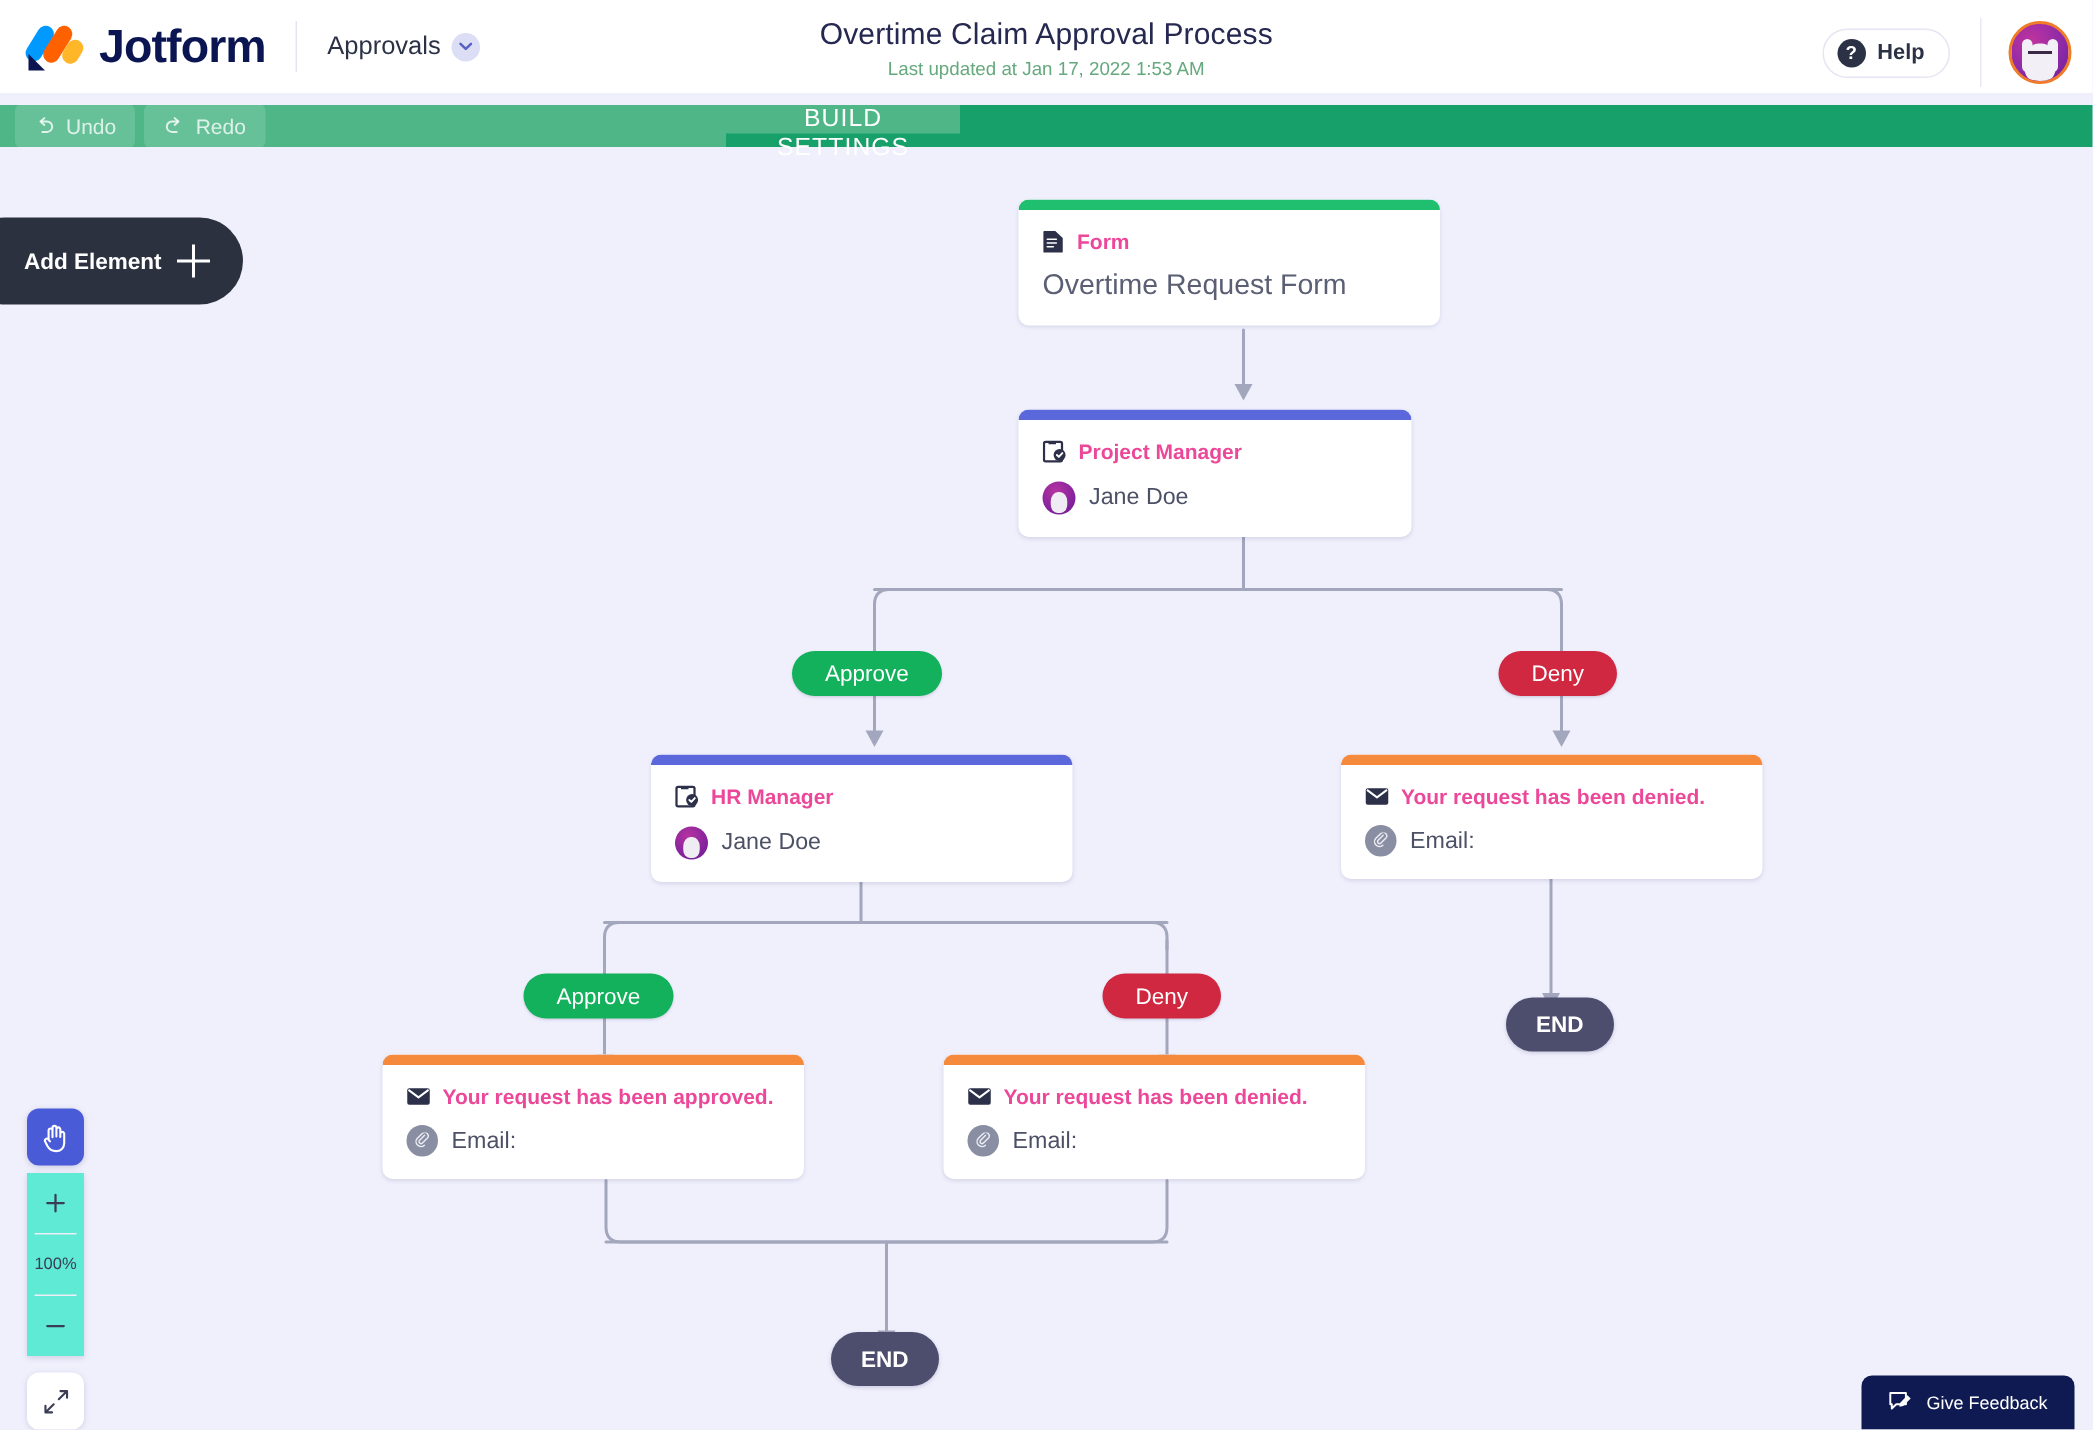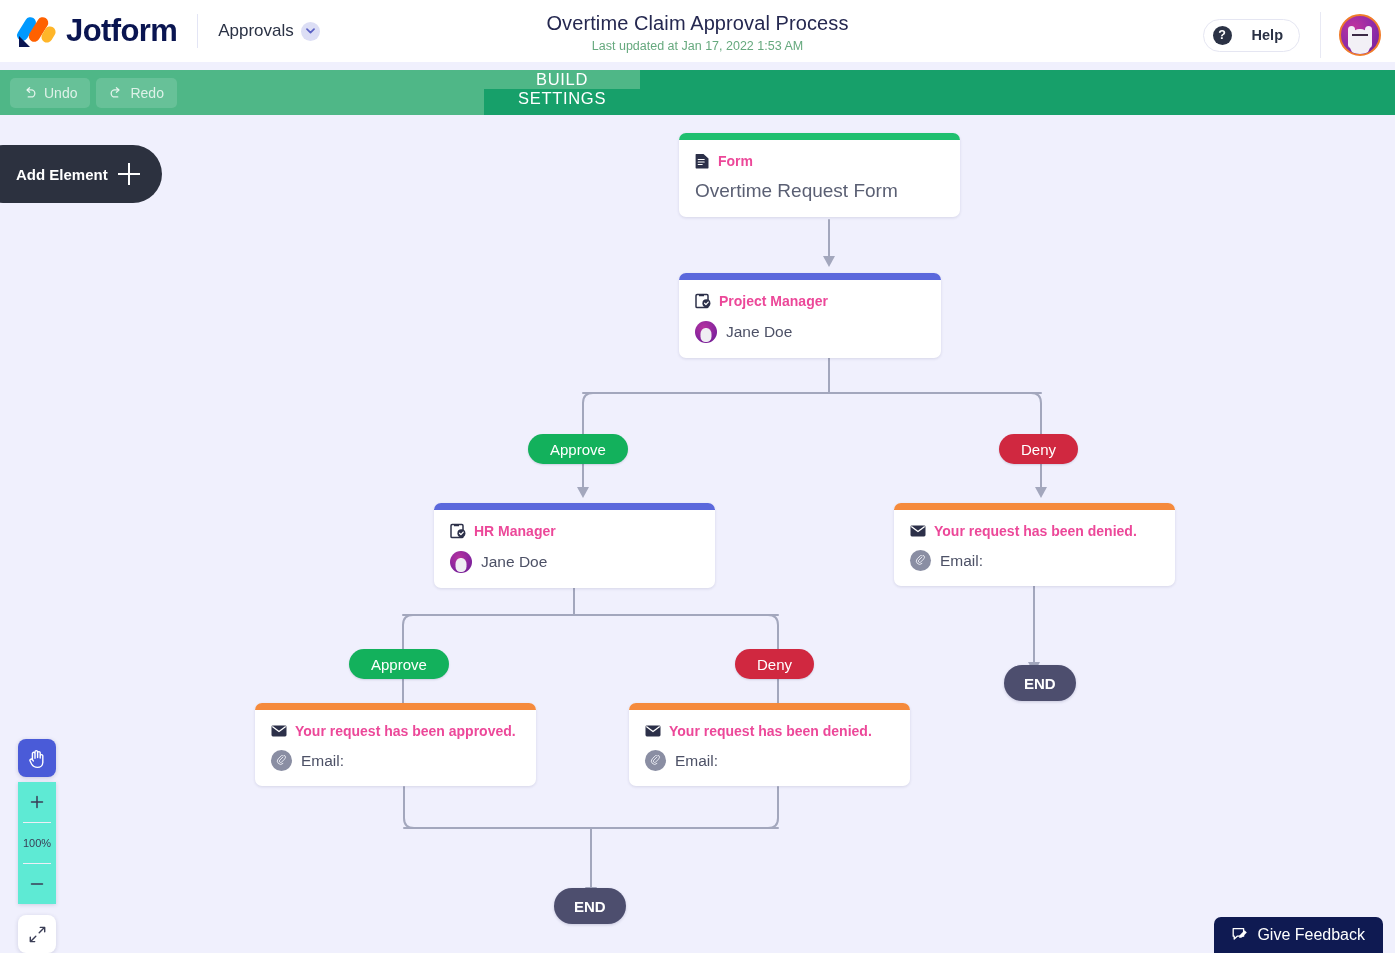--- a/index.html
+++ b/index.html
@@ -74,21 +74,21 @@
     height: 33px; padding: 0 16px 0 9px;
     border: 1px solid #E5E6F2; border-radius: 17px;
     background: #fff; cursor: pointer;
   }
   .help-q {
     width: 19px; height: 19px; border-radius: 50%;
     background: #2B3245; color: #fff;
     font-size: 12.5px; font-weight: bold;
     display: flex; align-items: center; justify-content: center;
   }
-  .help-label { font-size: 14.5px; color: #2B3245; font-weight: bold; margin-left: 12px; }
+  .help-label { font-size: 14.5px; color: #2B3245; font-weight: bold; }
   .divider-v2 { width: 1px; height: 46px; background: #E8E9F4; margin: 0 18px 0 20px; }
   .avatar {
     width: 42px; height: 42px; border-radius: 50%;
     background: radial-gradient(circle at 35% 30%, #C0339E 0%, #8E2BA8 55%, #6B1E96 100%);
     border: 2.5px solid #F07C2B;
     position: relative; overflow: hidden; cursor: pointer;
   }
   .avatar .face {
     position: absolute; left: 50%; top: 34%;
     transform: translateX(-50%);
@@ -104,21 +104,21 @@
   .avatar .eyes {
     position: absolute; left: 50%; top: 47%;
     transform: translateX(-50%);
     width: 16px; height: 4px;
     border-top: 2px solid #3B2A46;
   }
 
   
   .navbar {
     position: absolute; top: 70px; left: 0;
-    width: 1395px; height: 45px;
+    width: 1395px; height: 28px;
     background: #17A06A;
     display: flex; align-items: stretch;
   }
   .nav-left {
     width: 484px; background: #4FB787;
     display: flex; align-items: center; gap: 6px; padding-left: 10px;
   }
   .hist-btn {
     display: flex; align-items: center; gap: 7px;
     height: 30px; padding: 0 13px;
@@ -260,21 +260,21 @@
     display: flex; align-items: center; justify-content: center;
     cursor: pointer; box-shadow: 0 1px 4px rgba(40,40,90,0.16);
     z-index: 20;
   }
 
   .feedback-btn {
     position: absolute; right: 12px; bottom: 0;
     height: 36px; padding: 0 18px;
     background: #0F1A52; border-radius: 7px 7px 0 0;
     display: flex; align-items: center; gap: 9px;
-    color: #FFFFFF; font-size: 16px;
+    color: #FFFFFF; font-size: 12px;
     cursor: pointer; z-index: 25;
   }
 </style>
 </head>
 <body>
 
 <div class="topbar">
 
   <div class="brand">
     <div class="logo-mark">

